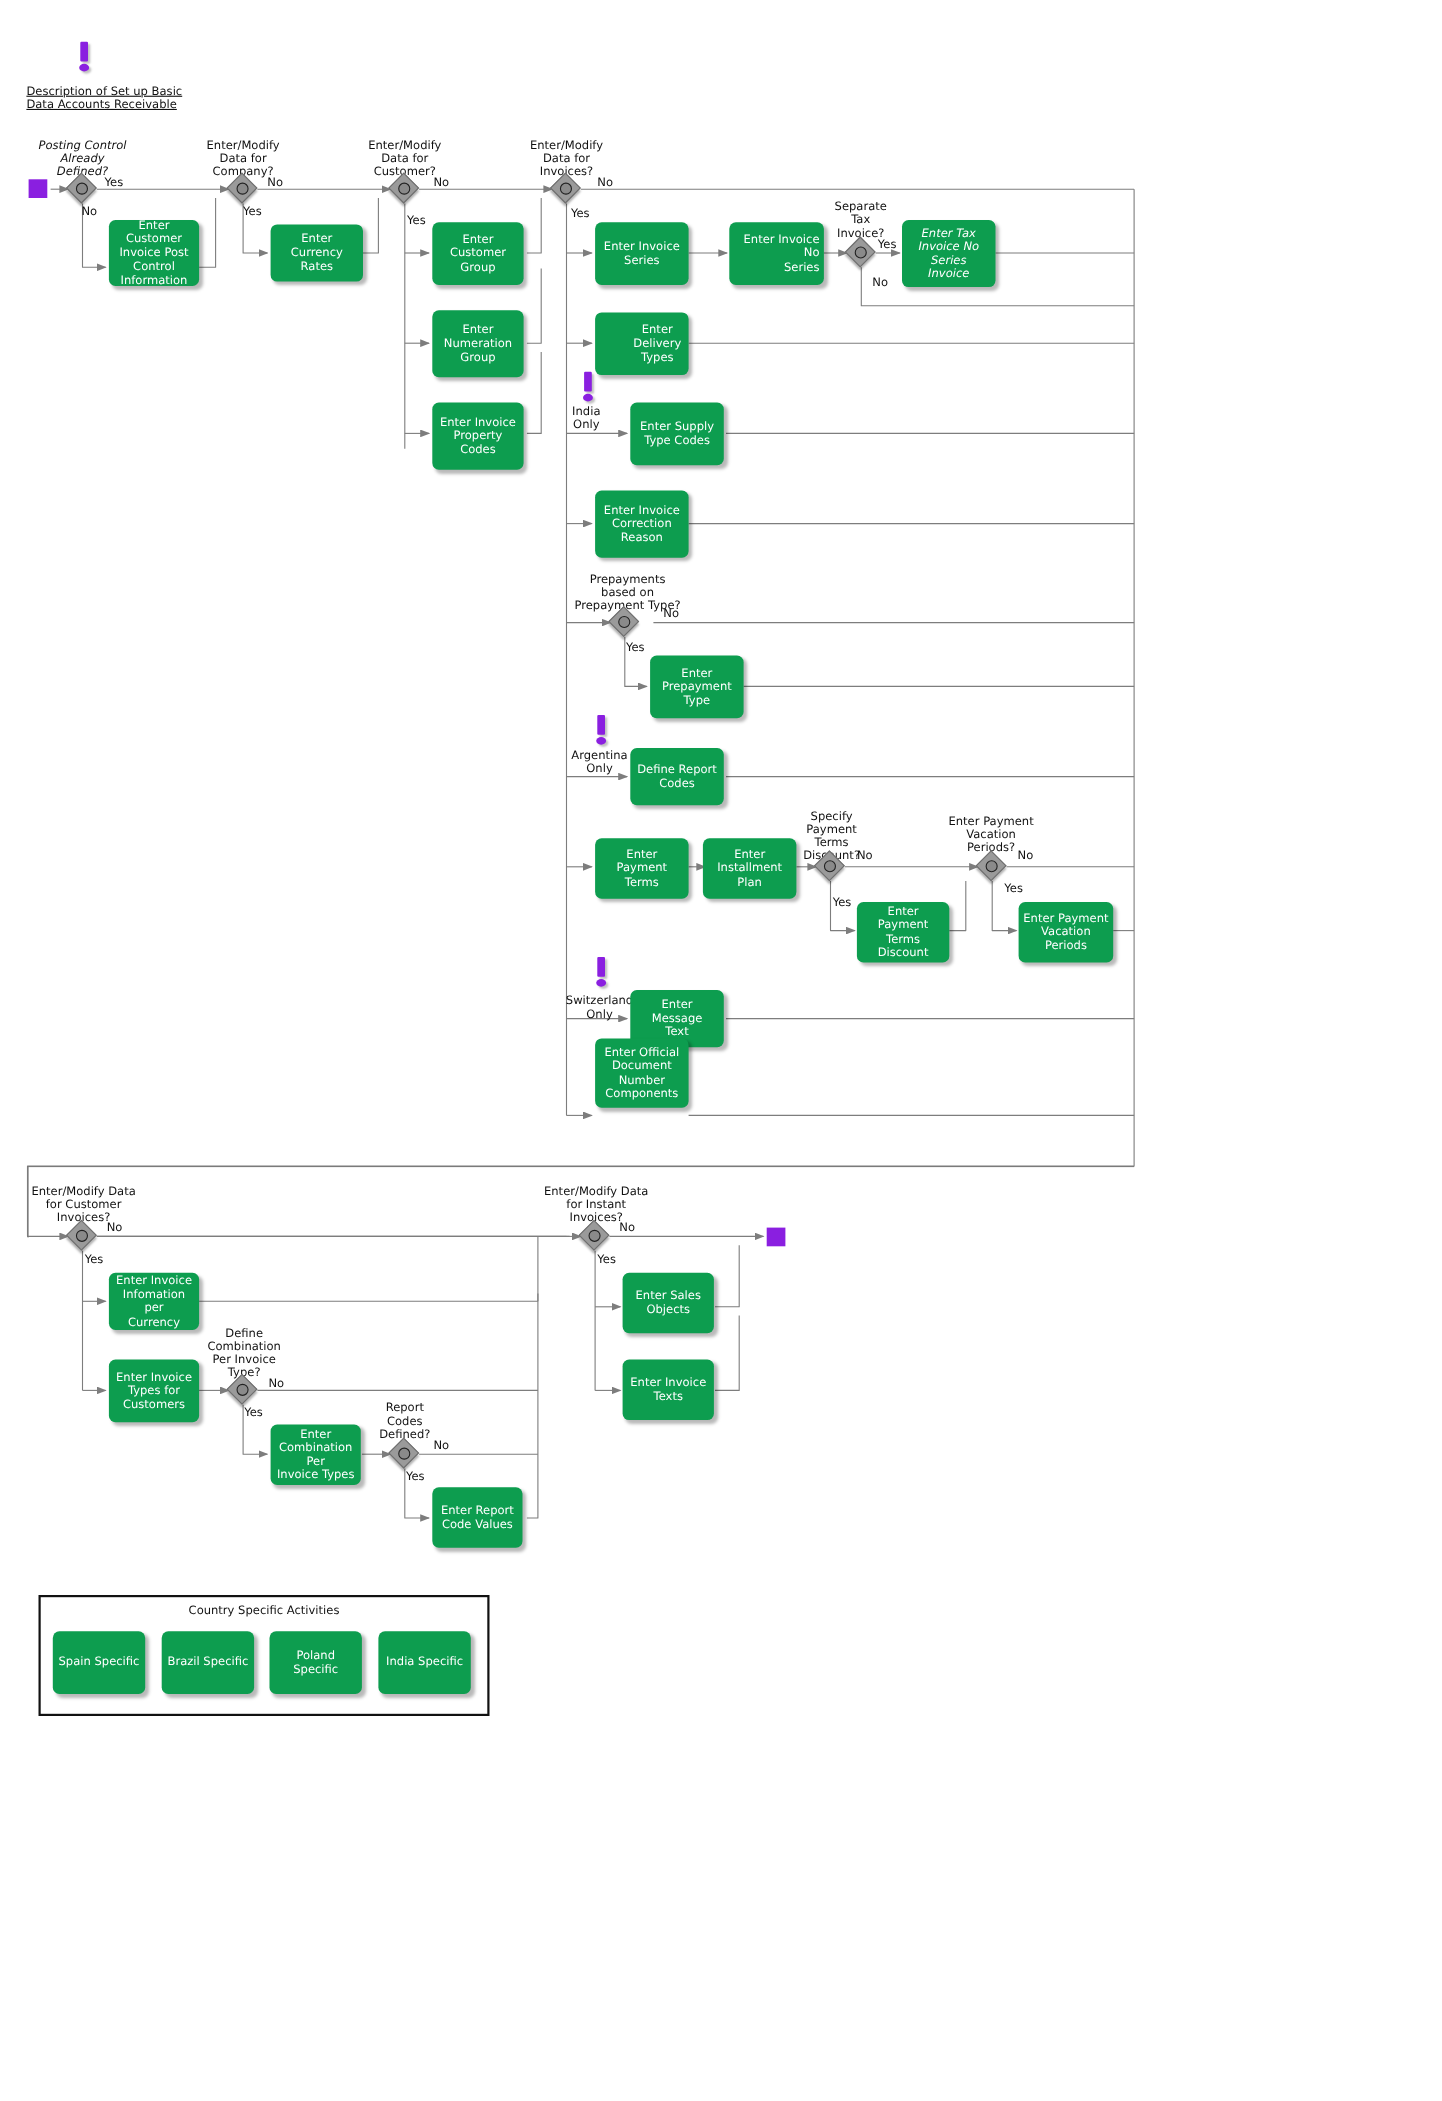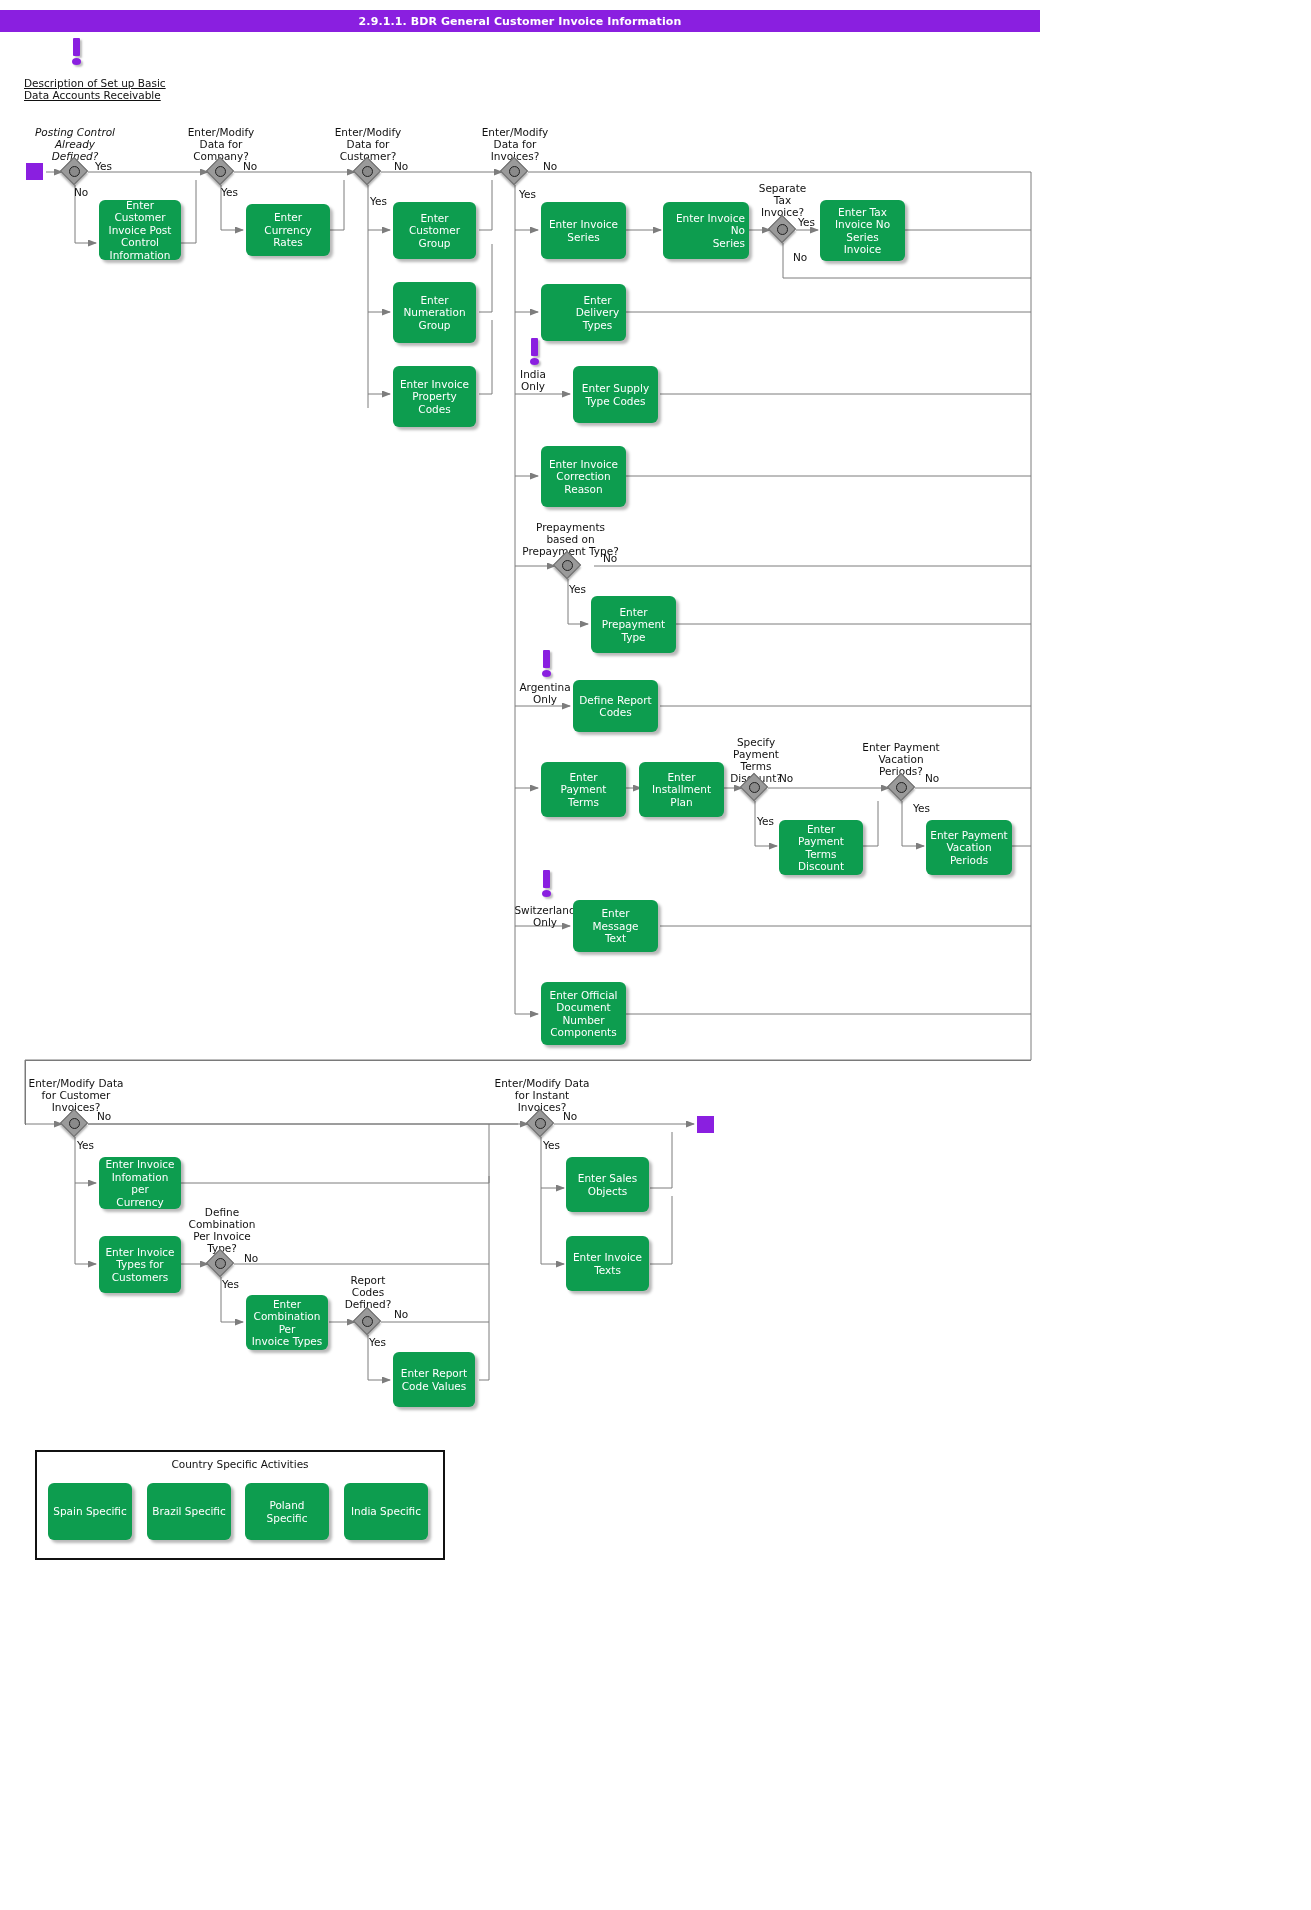--- a/index.html
+++ b/index.html
@@ -63,23 +63,20 @@
   
   .frame{position:absolute;border:1px solid #7a7a7a;box-sizing:border-box;background:transparent;}
   .frame.thick{border:2px solid #111;}
   .frame-title{position:absolute;font-size:10.5px;color:#111;text-align:center;white-space:pre;}
 </style>
 </head>
 <body>
 
 <div id="canvas">
 
-  <div class="titlebar">
-    <span>2.9.1.1. BDR General Customer Invoice Information</span>
-  </div>
 
   <svg class="lines" viewBox="0 0 1311 1910">
     <defs>
       <marker id="ah" markerWidth="9" markerHeight="7" refX="8" refY="3.5" orient="auto">
         <polygon points="0 0, 9 3.5, 0 7" fill="#7d7d7d"></polygon>
       </marker>
     </defs>
     <g stroke="#7d7d7d" stroke-width="1" fill="none" stroke-linejoin="round">
 
       <path d="M46,172 L62,172" marker-end="url(#ah)"></path>
@@ -278,21 +275,21 @@
   <div class="lbl c" style="left: 735px; top: 182px; width: 95px; white-space: pre-line;">Separate
 Tax
 Invoice?</div>
   <div class="gw" style="left:770px;top:217px;">
       <div class="dia"></div>
       <div class="circ"></div>
     </div>
   <div class="yn" style="left:798px;top:216px;">Yes</div>
   <div class="yn" style="left:793px;top:251px;">No</div>
 
-  <div class="task" style="left:820px;top:200px;width:85px;height:61px;">
+  <div class="task" style="left:820px;top:200px;width:85px;height:61px;font-style:italic;">
     <span style="white-space: pre-line;">Enter Tax
 Invoice No
 Series
 Invoice</span>
   </div>
 
   <div class="task" style="left:541px;top:284px;width:85px;height:57px;padding-left:32px;">
     <span style="white-space: pre-line;">Enter Delivery
 Types</span>
   </div>
@@ -387,21 +384,21 @@
       <div class="dot"></div>
   </div>
   <div class="lbl c" style="left: 506px; top: 904px; width: 78px; white-space: pre-line; text-align: center;">Switzerland
 Only</div>
 
   <div class="task" style="left:573px;top:900px;width:85px;height:52px;">
     <span style="white-space: pre-line;">Enter Message
 Text</span>
   </div>
 
-  <div class="task" style="left:541px;top:982px;width:85px;height:63px;">
+  <div class="task" style="left:541px;top:944px;width:85px;height:63px;">
     <span style="white-space: pre-line;">Enter Official
 Document
 Number
 Components</span>
   </div>
 
   <div class="frame" style="left:25px;top:1060px;width:1006px;height:0px;border-width:1px 0 0 0;"></div>
   <div class="frame" style="left:25px;top:1060px;width:0px;height:65px;border-width:0 0 0 1px;"></div>
 
   <div class="lbl c" style="left: 12px; top: 1077px; width: 128px; white-space: pre-line;">Enter/Modify Data

